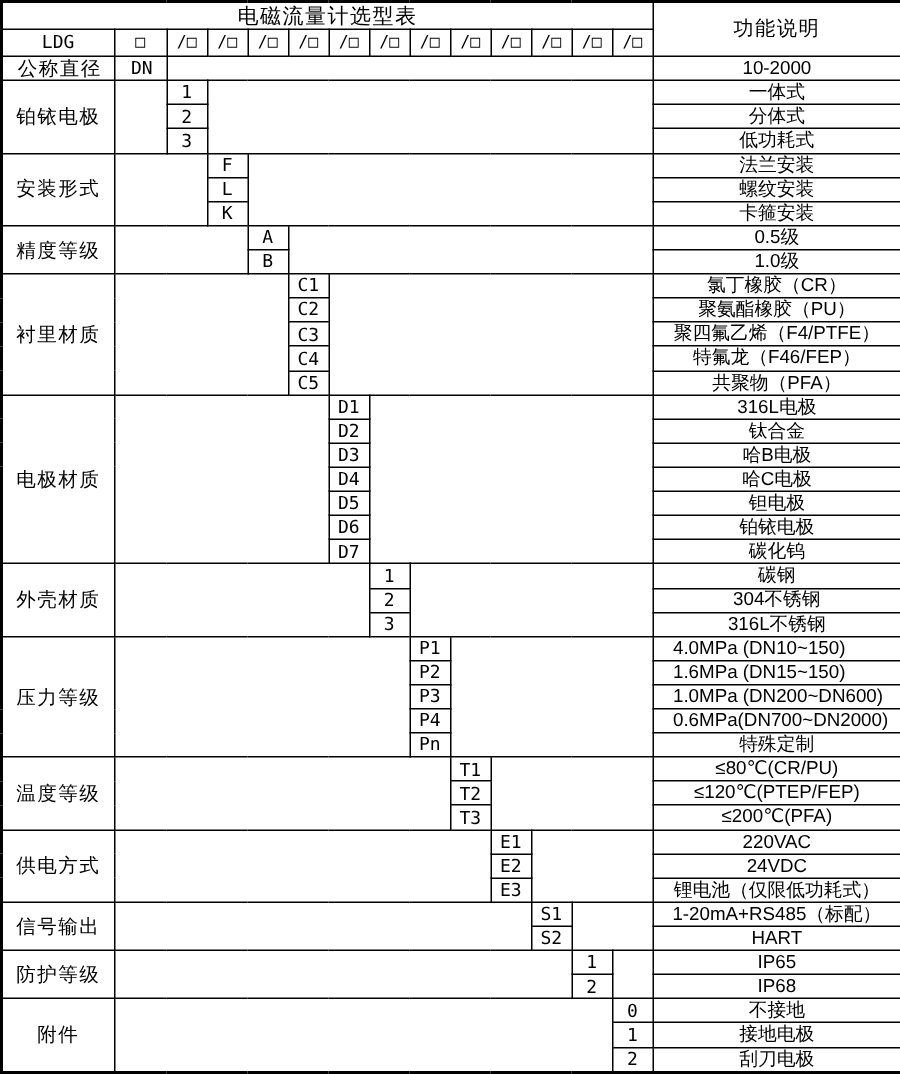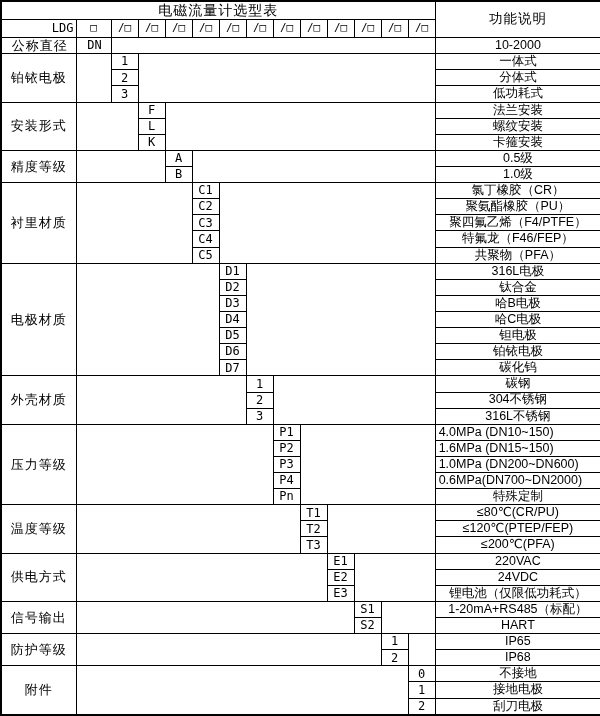--- a/index.html
+++ b/index.html
@@ -15,21 +15,21 @@
     border:1px solid #000;padding:0 2px;margin:0;overflow:hidden;
     white-space:nowrap;vertical-align:middle;text-align:center;
     font-size:12.5px;line-height:1.05;color:#000;
   }
   td.title-cell{font-size:14px;letter-spacing:1px;}
   td.rheader-cell{font-size:13.5px;letter-spacing:1px;}
   td.cat-cell{font-size:13px;letter-spacing:1px;}
   td.code-cell{font-family:"DejaVu Sans Mono","Liberation Mono",monospace;font-size:12px;}
   td.box-cell{font-family:"DejaVu Sans Mono","Liberation Mono",monospace;font-size:11px;padding:0;}
   td.desc-cell{font-size:12.5px;}
-  td.desc-left{text-align:left;padding-left:3px;}
+  td.desc-left{text-align:left;padding-left:13px;}
   td.blank-cell{border:1px solid #000;}
   tr.hrow{height:18px;}
 </style>
 </head>
 <body>
 
 <div class="page">
   <table class="sel">
     <colgroup>
       <col style="width:75px">
@@ -47,21 +47,21 @@
         <col style="width:27px">
         <col style="width:27px">
       <col style="width:166px">
     </colgroup>
     <tbody id="tbody">
         <tr class="hrow">
           <td class="title-cell" colspan="14">电磁流量计选型表</td>
           <td class="rheader-cell" rowspan="2">功能说明</td>
         </tr>
         <tr class="hrow">
-          <td class="code-cell" style="text-align:right;padding-left:2px;">LDG</td>
+          <td class="code-cell" style="text-align:center;padding-left:2px;">LDG</td>
           <td class="box-cell">□</td>
           <td class="box-cell">/□</td>
           <td class="box-cell">/□</td>
           <td class="box-cell">/□</td>
           <td class="box-cell">/□</td>
           <td class="box-cell">/□</td>
           <td class="box-cell">/□</td>
           <td class="box-cell">/□</td>
           <td class="box-cell">/□</td>
           <td class="box-cell">/□</td>

